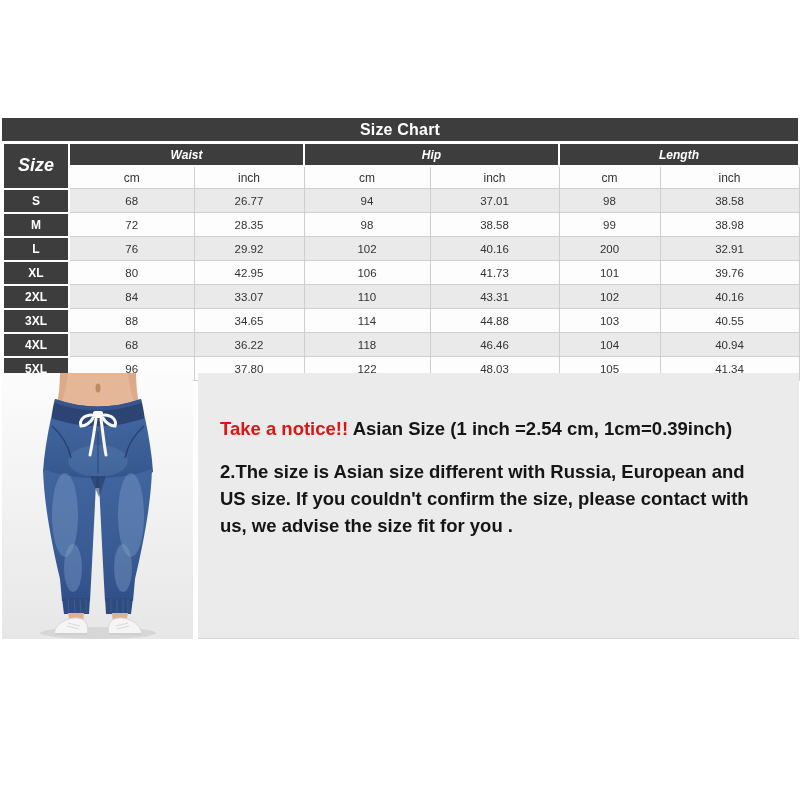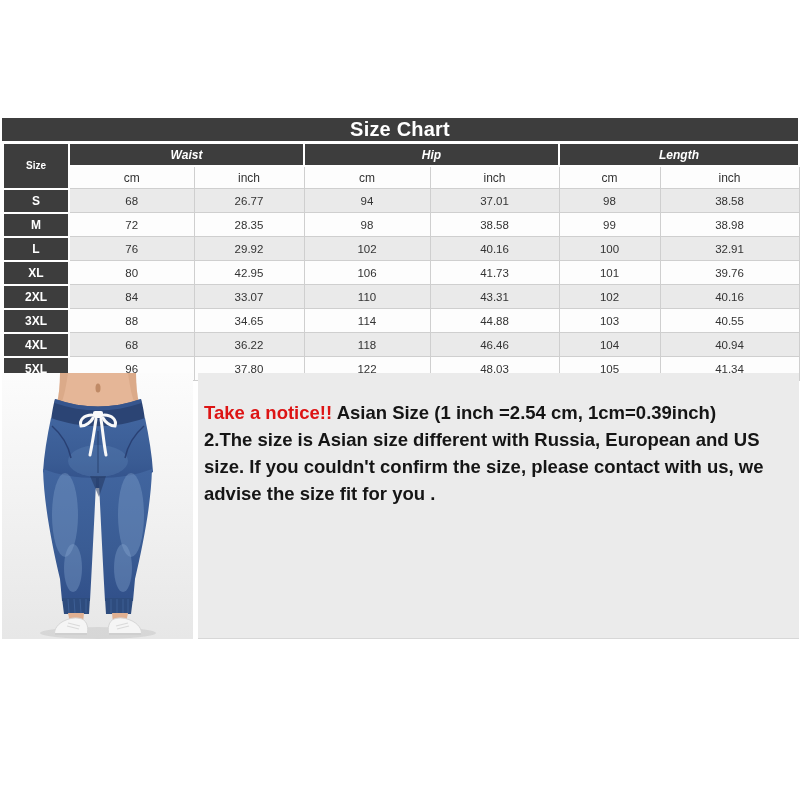--- a/index.html
+++ b/index.html
@@ -8,35 +8,35 @@
     font-family:"Liberation Sans", sans-serif;
     -webkit-font-smoothing:antialiased;
   }
   .canvas{position:relative;width:800px;height:800px;overflow:hidden;}
 
   
   .titlebar{
     position:absolute;left:2px;top:118px;width:796px;height:23px;
     background:#3d3d3d;color:#ffffff;
     display:flex;align-items:center;justify-content:center;
-    font-size:20px;font-weight:bold;letter-spacing:.2px;
+    font-size:16px;font-weight:bold;letter-spacing:.2px;
   }
 
   
   table.size-table{
     position:absolute;left:2px;top:142px;width:796px;
     border-collapse:collapse;table-layout:fixed;
     font-size:11.5px;color:#333;
   }
   .size-table th,.size-table td{padding:0;text-align:center;vertical-align:middle;}
   .size-table .dark{
     background:#3d3d3d;color:#fff;font-weight:bold;
     border:2px solid #ffffff;
   }
-  .size-table th.corner{font-size:10px;}
+  .size-table th.corner{font-size:18px;font-style:italic;}
   .size-table th.group{font-size:12px;height:21px;font-style:italic;}
   .size-table th.sub{
     background:#fdfdfd;font-weight:normal;font-size:12px;height:21px;
     border:1px solid #cfcfcf;color:#333;
   }
   .size-table td{border:1px solid #cfcfcf;height:22px;background:#fdfdfd;}
   .size-table tbody tr:nth-child(odd) td{background:#eaeaea;}
   .size-table th.rowlabel{font-size:12px;height:22px;}
 
   
@@ -45,21 +45,21 @@
     width:191px;height:266px;flex:0 0 auto;
     background:linear-gradient(#fcfcfc,#e8e8e8);
   }
   .photo svg{display:block;}
   .notice{
     width:601px;height:266px;box-sizing:border-box;
     background:#ebebeb;border-bottom:1px solid #d7d7d7;
     padding:26px 12px 0 6px;
     font-weight:bold;font-size:18.5px;line-height:27px;color:#151515;
   }
-  .notice p{margin:0;}
+  .notice p{margin:16px;}
   .notice .red{color:#dd1414;}
 </style>
 </head>
 <body>
 
 <div class="canvas">
 
   <div class="titlebar">
     <span>Size Chart</span>
   </div>
@@ -108,21 +108,21 @@
         <td>38.58</td>
         <td>99</td>
         <td>38.98</td>
       </tr>
       <tr>
         <th class="dark rowlabel">L</th>
         <td>76</td>
         <td>29.92</td>
         <td>102</td>
         <td>40.16</td>
-        <td>100</td>
+        <td>200</td>
         <td>32.91</td>
       </tr>
       <tr>
         <th class="dark rowlabel">XL</th>
         <td>80</td>
         <td>42.95</td>
         <td>106</td>
         <td>41.73</td>
         <td>101</td>
         <td>39.76</td>

